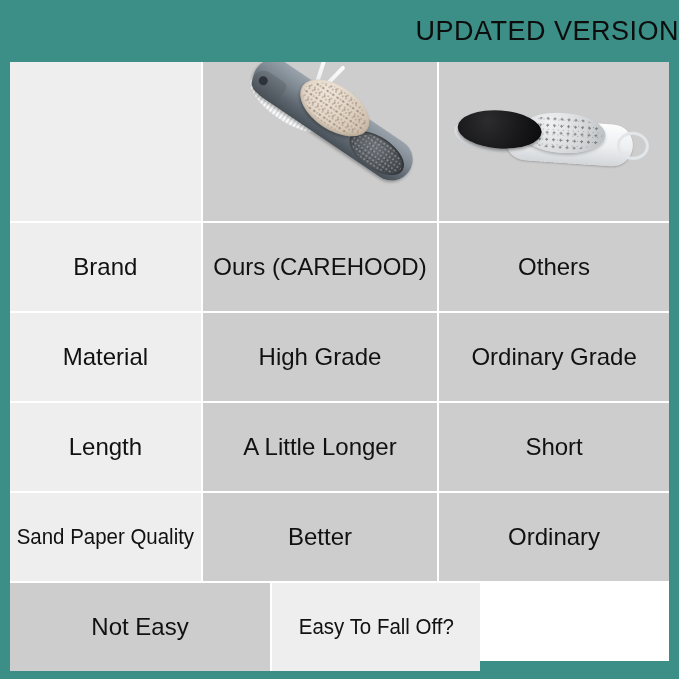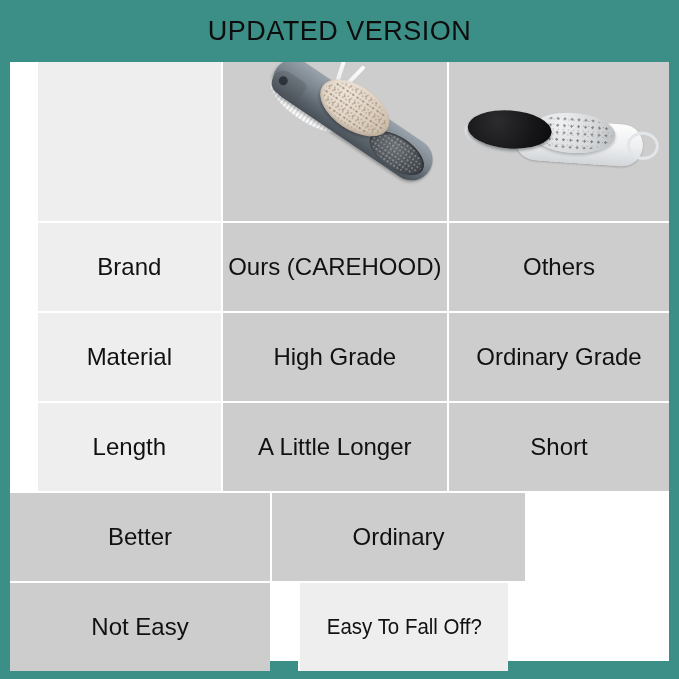--- a/index.html
+++ b/index.html
@@ -21,21 +21,21 @@
     background: #3b8f86;
     box-sizing: border-box;
   }
 
   
   .title {
     position: absolute;
     left: 0;
     top: 14px;
     width: 679px;
-    text-align: center;
+    text-align: right;
     font-size: 27px;
     line-height: 34px;
     letter-spacing: 0.5px;
     color: #0d0d0d;
     font-weight: 400;
     white-space: nowrap;
   }
 
   
   .table {
@@ -62,21 +62,21 @@
   .cell {
     box-sizing: border-box;
     display: flex;
     align-items: center;
     justify-content: center;
     overflow: hidden;
     position: relative;
   }
   .cell + .cell { border-left: 2px solid #ffffff; }
 
-  .cell.c1 { width: 210px; background: #eeeeee; margin-left: 28px; }
+  .cell.c1 { width: 210px; background: #eeeeee; }
   .cell.c2 { width: 260px; background: #cdcdcd; }
   .cell.c3 { width: 255px; background: #cdcdcd; }
 
   .cell-label {
     font-size: 24px;
     color: #111111;
     line-height: 28px;
     text-align: center;
     white-space: nowrap;
   }
@@ -377,20 +377,23 @@
       </div>
       <div class="cell c2">
         <span class="cell-label">A Little Longer</span>
       </div>
       <div class="cell c3">
         <span class="cell-label">Short</span>
       </div>
     </div>
 
     <div class="row data-row">
+      <div class="cell c1 tight">
+        <span class="cell-label">Sand Paper Quality</span>
+      </div>
       <div class="cell c2">
         <span class="cell-label">Better</span>
       </div>
       <div class="cell c3">
         <span class="cell-label">Ordinary</span>
       </div>
     </div>
 
     <div class="row data-row">
       <div class="cell c2">

